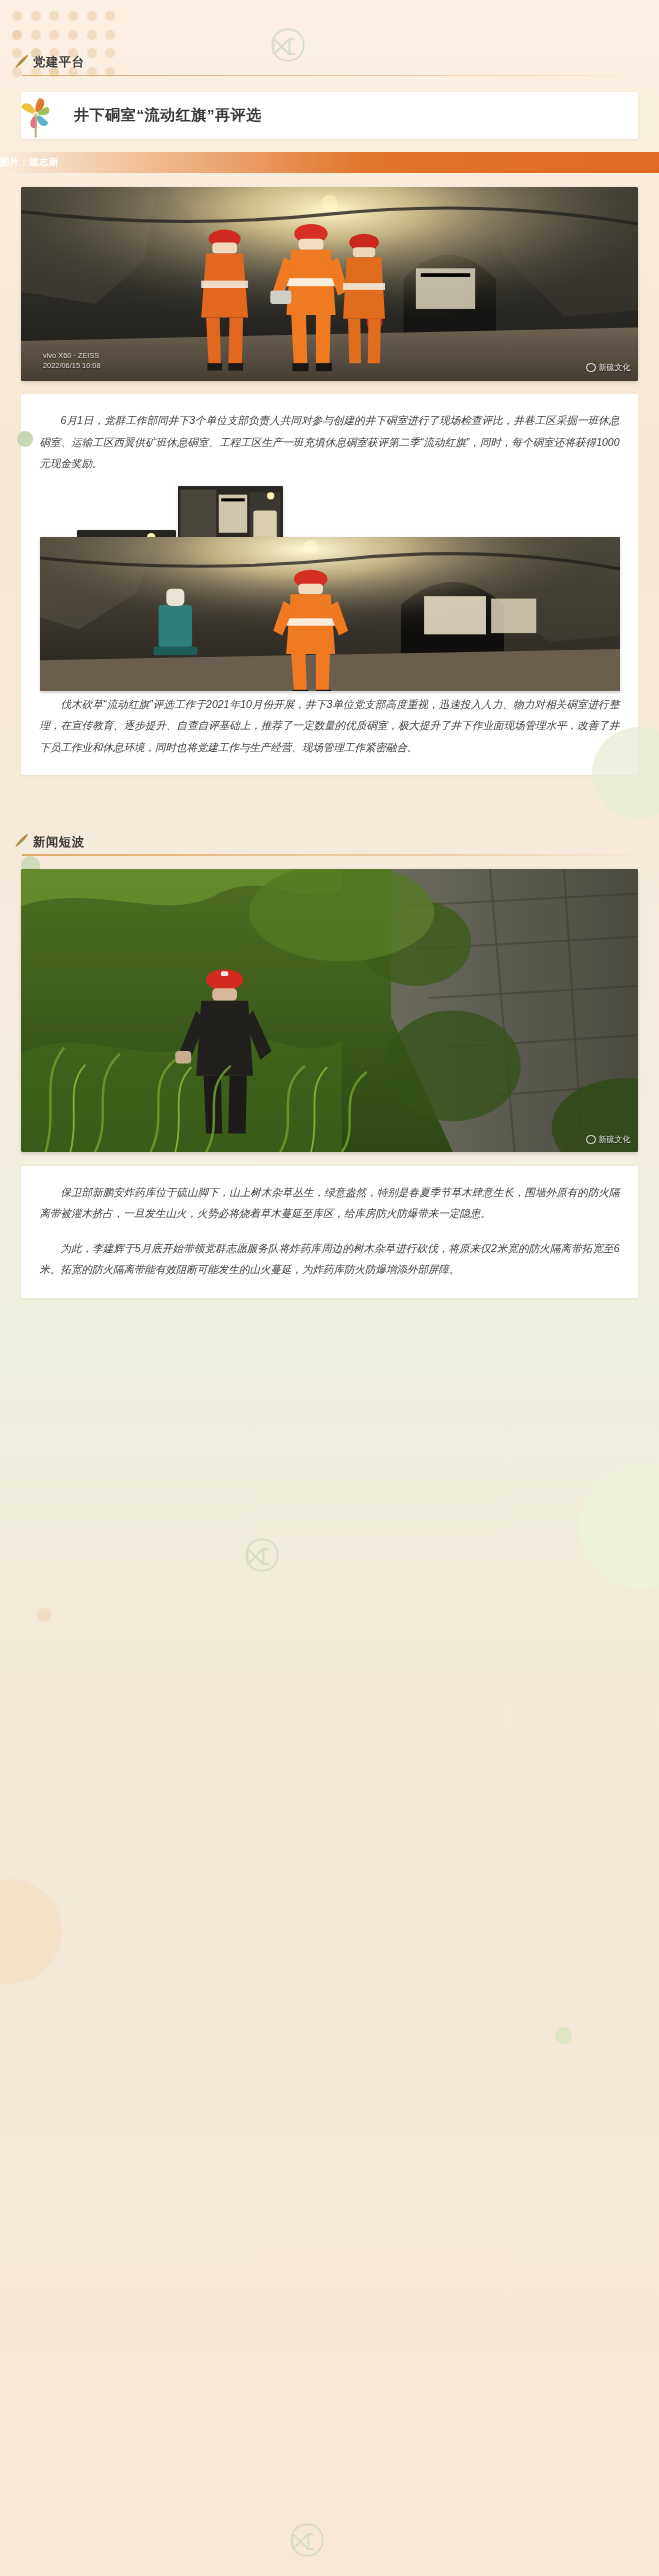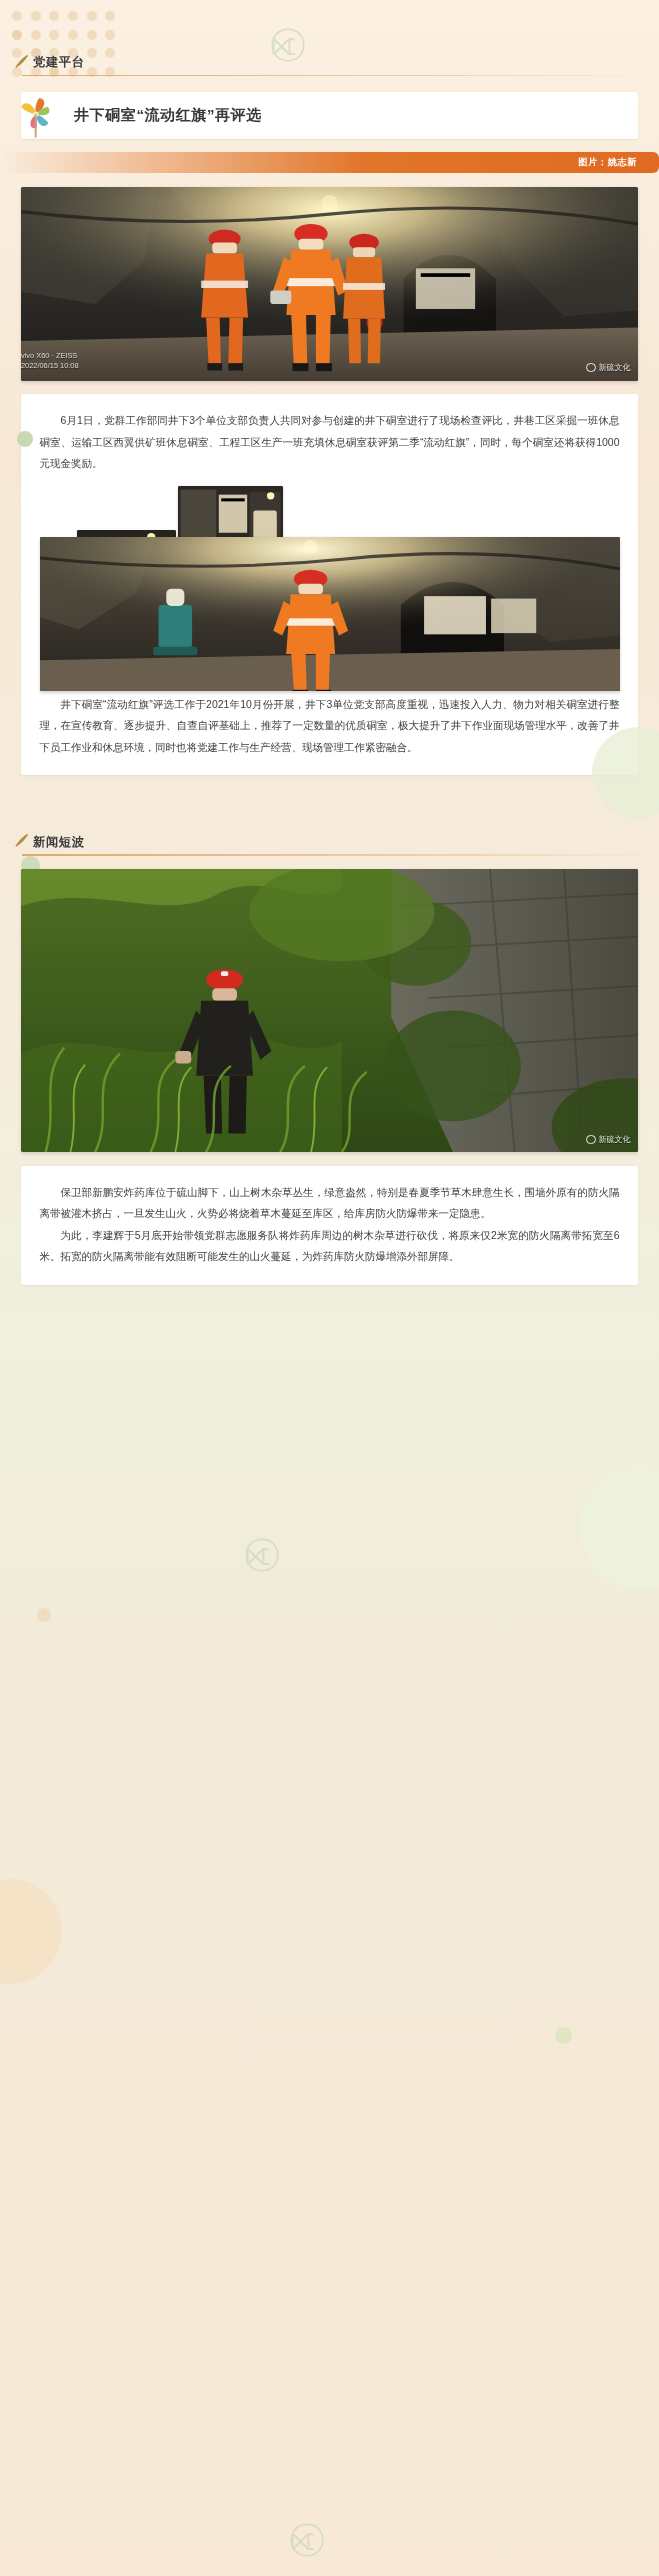--- a/index.html
+++ b/index.html
@@ -112,24 +112,22 @@
   .banner.tall { padding-top: 10px; padding-bottom: 10px; }
   .banner.tall .btext { color:#c96a1d; }
 
   
   .credit {
     margin: 12.3px 0 0 0;
     background: linear-gradient(90deg, rgba(226,123,47,0) 0%, #e2762b 55%, #e06a22 100%);
     color: #fff;
     font-size: 9.2px;
     font-weight: bold;
-    text-align: right;
     padding: 4.3px 22px 4.3px 0;
     letter-spacing: 0.6px;
-    border-radius: 6px;
   }
 
   
   .photo-wrap {
     position: relative;
     margin: 13.6px 21px 0 21px;
   }
   .photo {
     position: relative;
     width: 100%;
@@ -146,21 +144,21 @@
     text-shadow: 0 0.6px 1.2px rgba(0,0,0,.6);
   }
   .photo .stamp .logo {
     width: 9.2px; height: 9.2px; border-radius: 50%;
     border: 0.9px solid rgba(255,255,255,.9);
     display:inline-block;
     position: relative;
   }
   .photo .vivo {
     position: absolute;
-    left: 0; bottom: 8.6px;
+    left: 22px; bottom: 8.6px;
     color: rgba(255,255,255,.82);
     font-size: 7.4px;
     line-height: 1.45;
     text-shadow: 0 0.6px 1.2px rgba(0,0,0,.65);
   }
 
   
   svg.scene { display: block; width: 100%; height: 100%; }
 
   
@@ -170,22 +168,23 @@
     border-radius: 2.5px;
     box-shadow: 0 0.6px 2.5px rgba(0,0,0,.06);
     padding: 16px 18.5px 17px 18.5px;
   }
   .card p {
     font-size: 10.5px;
     line-height: 2.05;
     color: #3d3d3d;
     text-align: justify;
     text-indent: 2em;
-  }
-  .card p + p { margin-top: 0; }
+    font-style: italic;
+  }
+  .card p + p { margin-top: 13px; }
 
   .inner-photos {
     position: relative;
     margin: 11px 0 5px 0;
     height: 203px;
   }
   .inner-photos .ip {
     position: absolute;
     border-radius: 1.2px;
     overflow: hidden;
@@ -442,21 +441,21 @@
             <path d="M8,116 L30,116 L28,176 L8,176 Z" fill="#ef7a22"></path>
             <rect x="-28" y="174" width="24" height="12" fill="#171614"></rect>
             <rect x="8" y="174" width="24" height="12" fill="#171614"></rect>
           </g>
           <path d="M0,34 Q240,60 470,36 T900,52" stroke="#1f1e1b" stroke-width="5" fill="none" opacity=".75"></path>
         </svg>
 
       </div>
     </div>
 
-    <p>井下硐室“流动红旗”评选工作于2021年10月份开展，井下3单位党支部高度重视，迅速投入人力、物力对相关硐室进行整理，在宣传教育、逐步提升、自查自评基础上，推荐了一定数量的优质硐室，极大提升了井下作业面现场管理水平，改善了井下员工作业和休息环境，同时也将党建工作与生产经营、现场管理工作紧密融合。</p>
+    <p>伐木砍草“流动红旗”评选工作于2021年10月份开展，井下3单位党支部高度重视，迅速投入人力、物力对相关硐室进行整理，在宣传教育、逐步提升、自查自评基础上，推荐了一定数量的优质硐室，极大提升了井下作业面现场管理水平，改善了井下员工作业和休息环境，同时也将党建工作与生产经营、现场管理工作紧密融合。</p>
   </div>
 
   <div class="gap big"></div>
 
   <div class="section-head">
     <span class="pen">
       <svg viewBox="0 0 26 26" width="16" height="16">
         <path d="M3 23 C7 15 14 7 23 3 C19 12 12 19 4 23 Z" fill="#7fa85b"></path>
         <path d="M3 23 C8 17 15 10 22 4" stroke="#e2762b" stroke-width="2" fill="none"></path>
       </svg>

